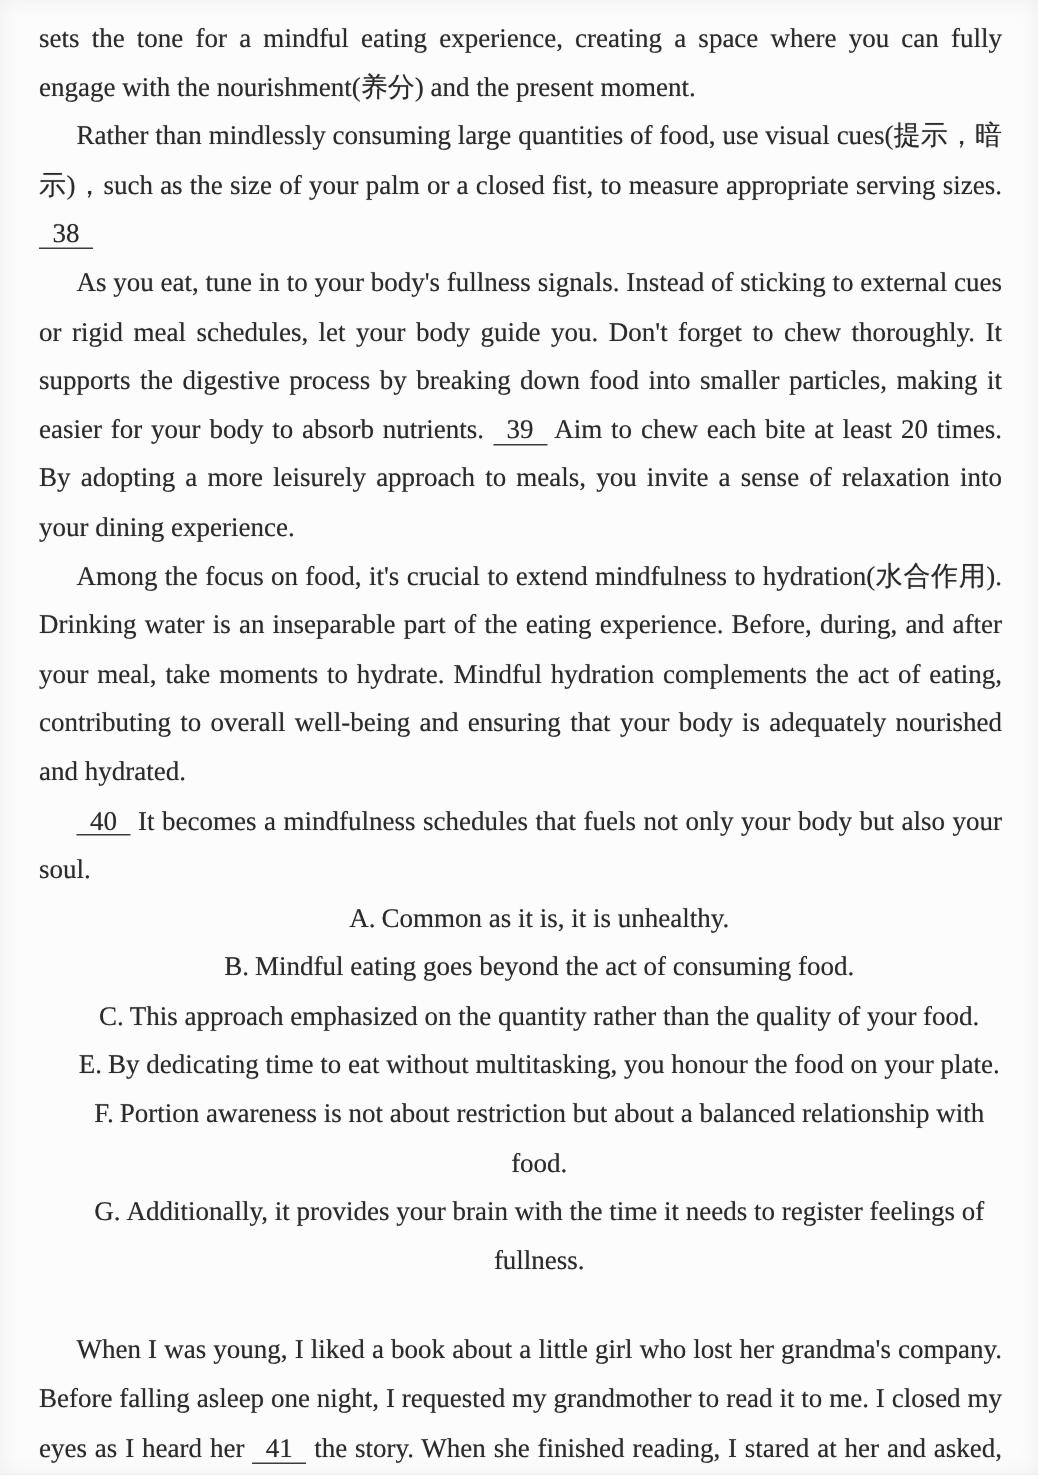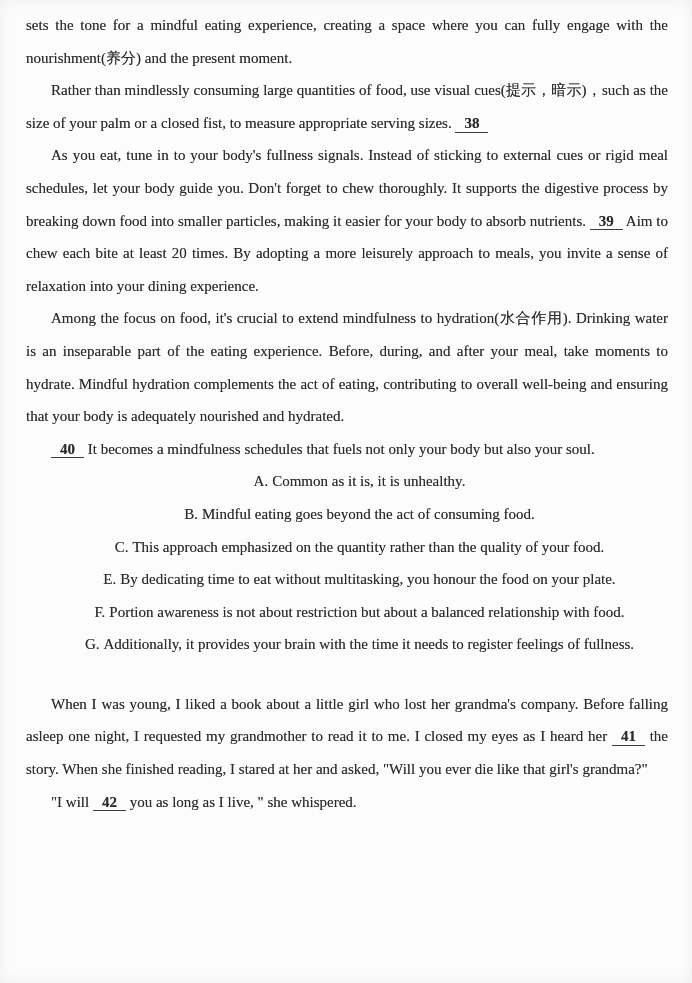--- a/index.html
+++ b/index.html
@@ -5,36 +5,35 @@
   html, body { margin: 0; padding: 0; background: #e9e9e9; }
   .page {
     position: relative;
     width: 692px;
     height: 983px;
     margin: 0 auto;
     background: #fcfcfc;
     box-sizing: border-box;
     padding: 9px 24px 0 26px;
     font-family: "Liberation Serif", "DejaVu Serif", serif;
-    font-size: 15px;
+    font-size: 18px;
     line-height: 32.6px;
     color: #2b2b2b;
     text-shadow: 0 0 0.6px rgba(45,45,45,0.55);
     box-shadow: inset 0 0 14px rgba(0,0,0,0.06);
     overflow: hidden;
   }
   p { margin: 0; text-align: justify; }
   p.indent { text-indent: 25px; }
   .blank {
     display: inline-block;
     padding: 0 9px;
     border-bottom: 1.6px solid #3c3c3c;
     line-height: 1.05;
     text-indent: 0;
-    font-weight: bold;
   }
   .options p { text-align: center; padding-left: 25px; text-indent: 0; }
   .cn { font-weight: bold; color: #1f1f1f; padding-left: 25px; text-align: left; }
   .section-gap { height: 27px; }
   .opt-label { margin-right: 4px; }
 </style>
 </head>
 <body>
 
 <div class="page">

